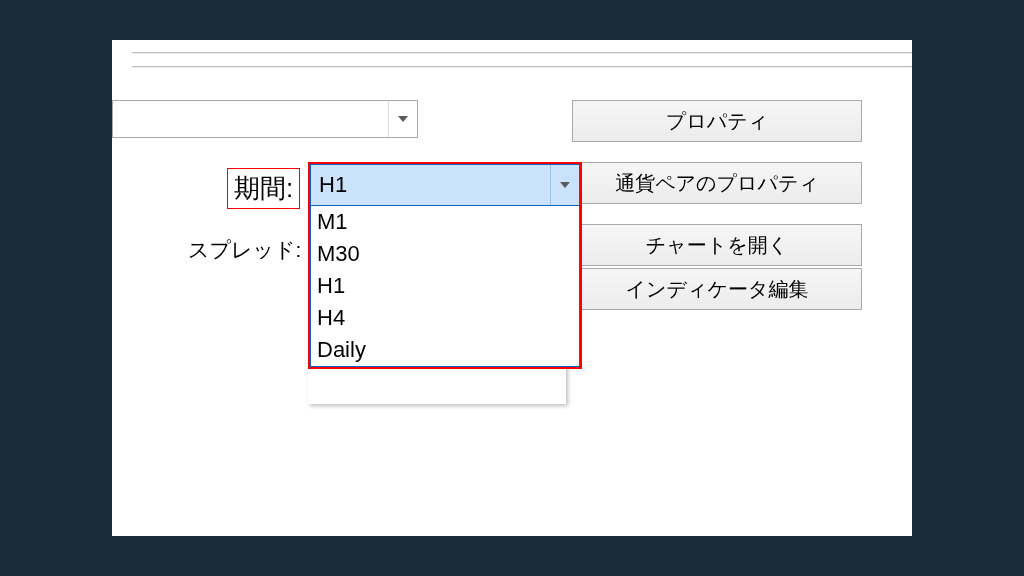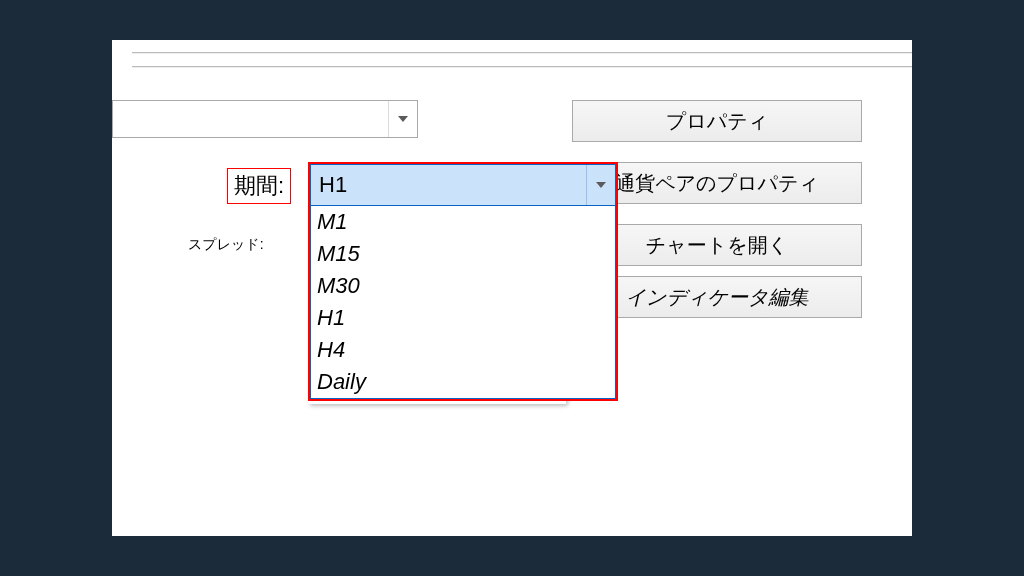--- a/index.html
+++ b/index.html
@@ -65,46 +65,46 @@
     box-sizing: border-box;
     text-align: center;
     line-height: 40px;
     font-size: 20px;
     color: #000;
     user-select: none;
   }
   .btn1 { top: 60px; }
   .btn2 { top: 122px; }
   .btn3 { top: 184px; }
-  .btn4 { top: 236px; font-style: italic; }
+  .btn4 { top: 228px; }
 
   
   .label-period {
     position: absolute;
     left: 115px;
     top: 128px;
-    font-size: 22px;
+    font-size: 26px;
     color: #000;
     padding: 2px 6px;
     border: 1px solid red;
   }
   .label-spread {
     position: absolute;
     left: 76px;
     top: 196px;
-    font-size: 14px;
+    font-size: 21px;
     color: #000;
   }
 
   
   .combo-period-wrap {
     position: absolute;
     left: 196px;
     top: 122px;
-    width: 310px;
+    width: 274px;
     border: 2px solid red;
     box-sizing: border-box;
     padding: 0;
   }
   .combo-period {
     position: relative;
     height: 42px;
     width: 100%;
     border: 1px solid #0a62c4;
     background: #cae3fb;
@@ -115,21 +115,20 @@
     color: #000;
   }
   .combo-period .combo-arrowbox { border-left: 1px solid #9ac0e8; }
   .dropdown {
     position: relative;
     width: 100%;
     background: #5eead4;
     border: 1px solid #0a62c4;
     border-top: none;
     box-sizing: border-box;
-    font-style: italic;
   }
   .opt {
     padding: 2px 6px;
     font-size: 22px;
     line-height: 28px;
     color: #000;
     background: #fff;
   }
   .opt.highlight {
     background: #0a62e8;
@@ -171,20 +170,19 @@
 
   <div class="combo-period-wrap">
     <div class="combo-period">
       <span>H1</span>
       <div class="combo-arrowbox">
         <div class="chevron"></div>
       </div>
     </div>
     <div class="dropdown">
       <div class="opt">M1</div>
-      <div class="opt">M15</div>
       <div class="opt">M30</div>
       <div class="opt">H1</div>
       <div class="opt">H4</div>
       <div class="opt">Daily</div>
     </div>
   </div>
 </div>
 
 </body></html>

